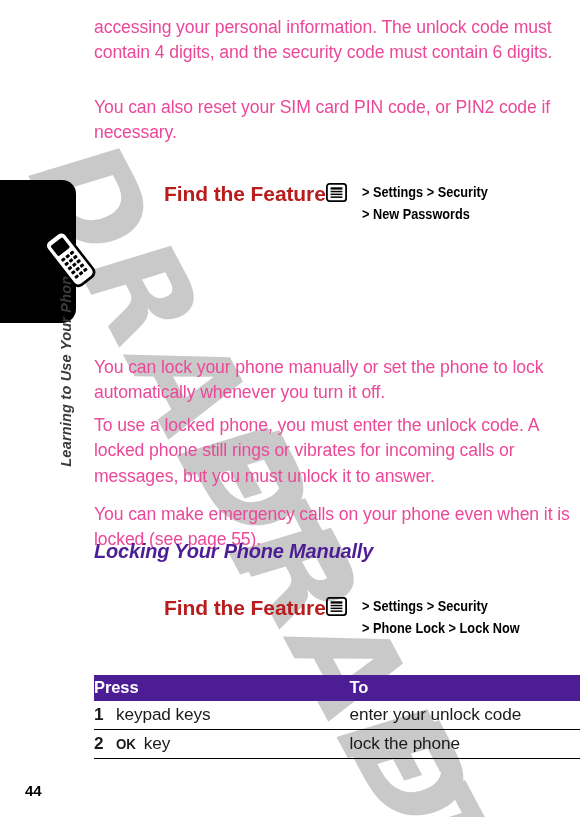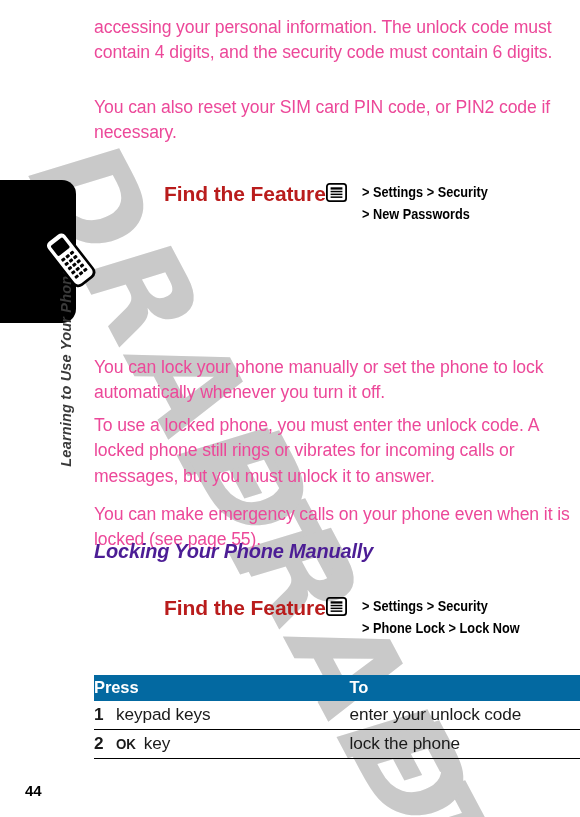--- a/index.html
+++ b/index.html
@@ -202,21 +202,21 @@
 
   
   .steps-table {
     position: absolute;
     top: 675px;
     left: 0px;
     width: 486px;
     border-collapse: collapse;
   }
   .steps-table th {
-    background: #0369a1;
+    background: #4c1d95;
     color: #ffffff;
     font-family: "Liberation Sans", sans-serif;
     font-weight: bold;
     font-size: 16.5px;
     text-align: left;
     padding: 3px 0 4px 0;
     letter-spacing: -0.1px;
   }
   .th-press { padding-left: 18px; width: 196px; }
   .th-to { padding-left: 8px; }

